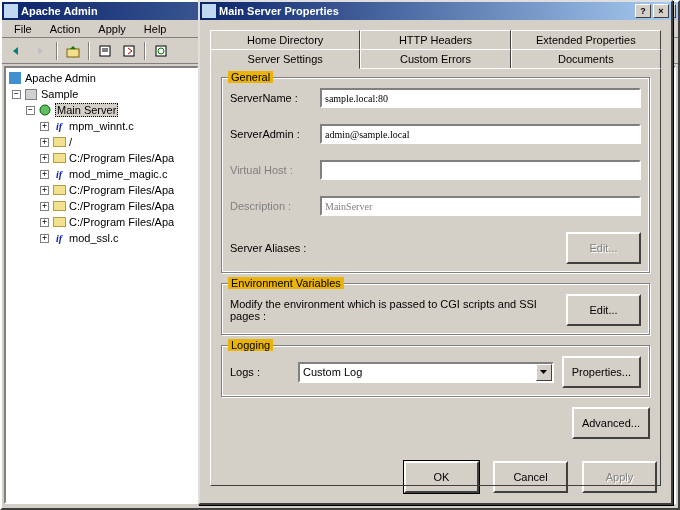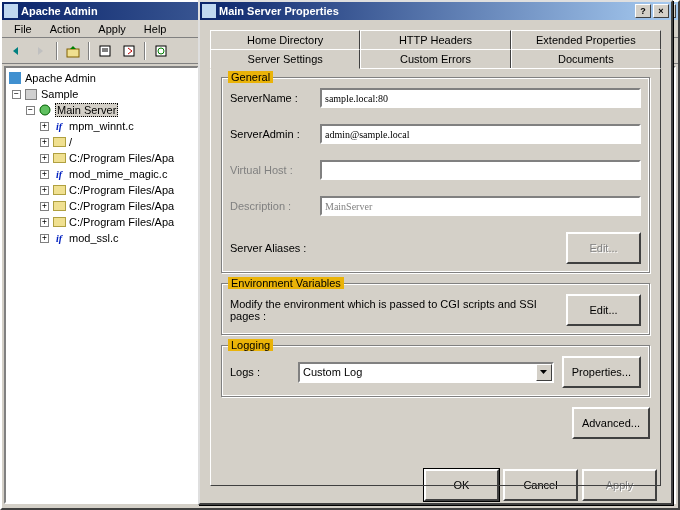--- a/index.html
+++ b/index.html
@@ -54,21 +54,21 @@
 .text-input:disabled { background: #fff; color: #808080; }
 
 .btn { min-width: 75px; height: 32px; border: 2px solid; border-color: #fff #404040 #404040 #fff; background: #d4d0c8; text-align: center; padding: 0 8px; cursor: default; display: inline-flex; align-items: center; justify-content: center; }
 .btn.disabled { color: #808080; text-shadow: 1px 1px 0 #fff; }
 .btn.default { box-shadow: 0 0 0 1px #000; }
 
 .select { flex: 1; height: 21px; border: 2px solid; border-color: #808080 #fff #fff #808080; background: #fff; display: flex; align-items: center; position: relative; }
 .select .val { padding: 0 3px; flex: 1; }
 .select .dd { width: 16px; height: 17px; background: #d4d0c8; border: 1px solid; border-color: #fff #404040 #404040 #fff; display: flex; align-items: center; justify-content: center; }
 
-.dlg-buttons { position: absolute; bottom: 2px; right: 14px; display: flex; gap: 4px; }
+.dlg-buttons { position: absolute; bottom: 10px; right: 14px; display: flex; gap: 14px; }
 
 svg { display: block; }
 </style>
 </head>
 <body>
 
 <div class="main-window">
   <div class="titlebar">
     <span class="icon"></span>
     <span>Apache Admin</span>

